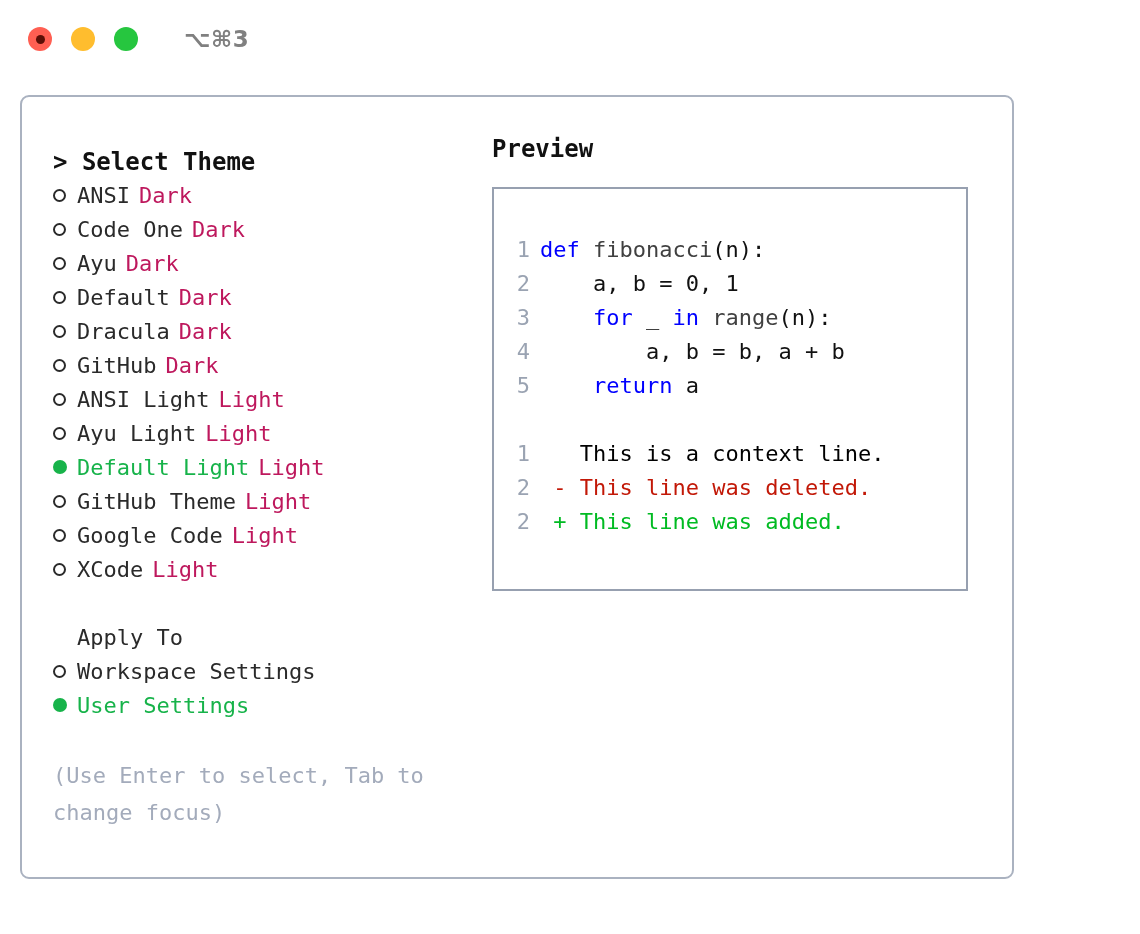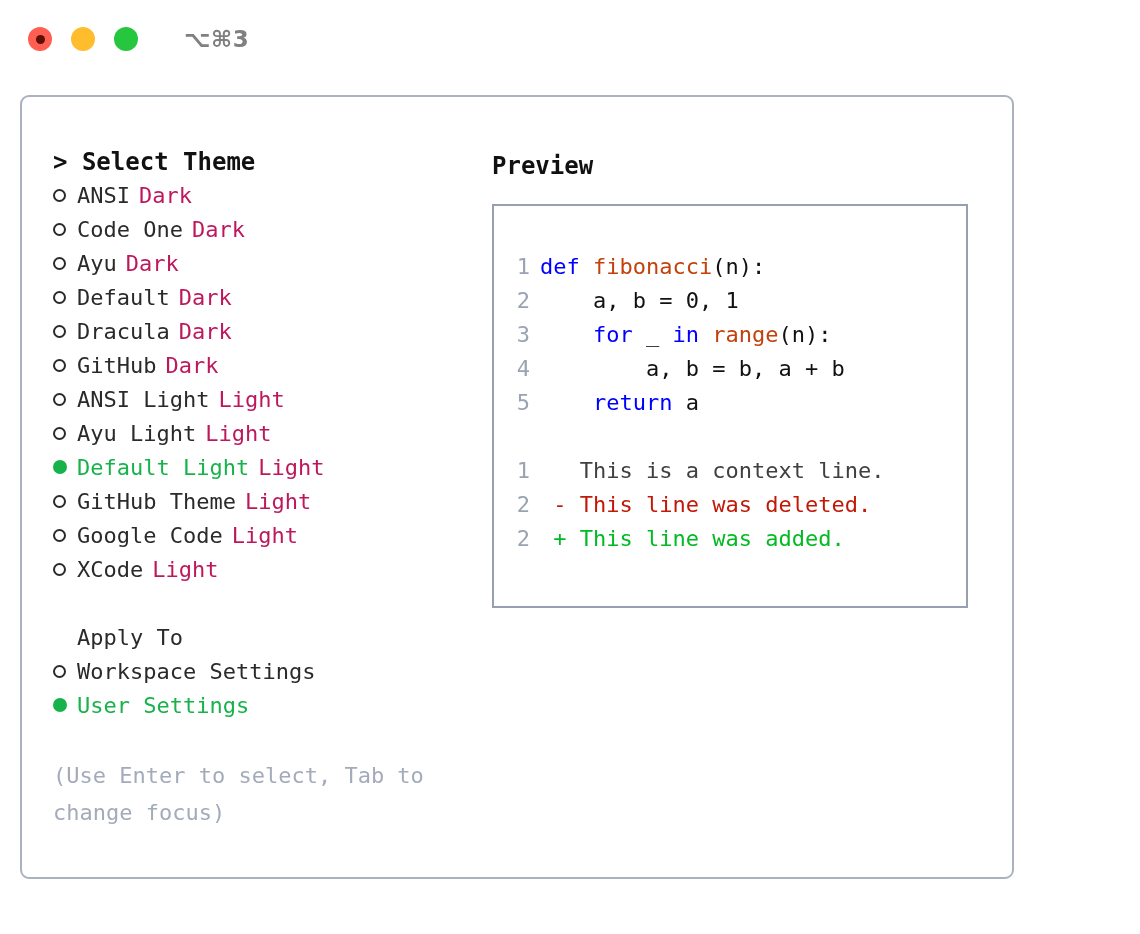--- a/index.html
+++ b/index.html
@@ -171,23 +171,24 @@
     font-size: 22px;
     line-height: 37px;
     width: 400px;
     white-space: normal;
     display: block;
   }
 
   
   .right-col {
     flex: 1 1 auto;
-    padding: 52px 0 0 0;
+    padding: 24px 0 0 0;
     box-sizing: border-box;
     position: relative;
+    margin-top: 11px;
   }
   .preview-heading {
     font-size: 24px;
     font-weight: bold;
     color: #111111;
     line-height: 34px;
     margin-left: 0px;
     display: block;
   }
   .preview-box {
@@ -208,23 +209,23 @@
   .code-line { display: flex; white-space: pre; }
   .ln {
     width: 46px;
     flex: none;
     text-align: right;
     color: #9aa3b2;
     padding-right: 10px;
     box-sizing: border-box;
   }
   .kw  { color: #0000ff; }
-  .fn  { color: #c2410c; }
+  .fn  { color: #404040; }
   .plain { color: #111111; }
-  .ctx { color: #404040; }
+  .ctx { color: #000000; }
   .del { color: #c21807; }
   .add { color: #00bb22; }
   .blank-line { height: 34px; }
 </style>
 </head>
 <body>
 
 <div class="window">
 
   <div class="titlebar">

